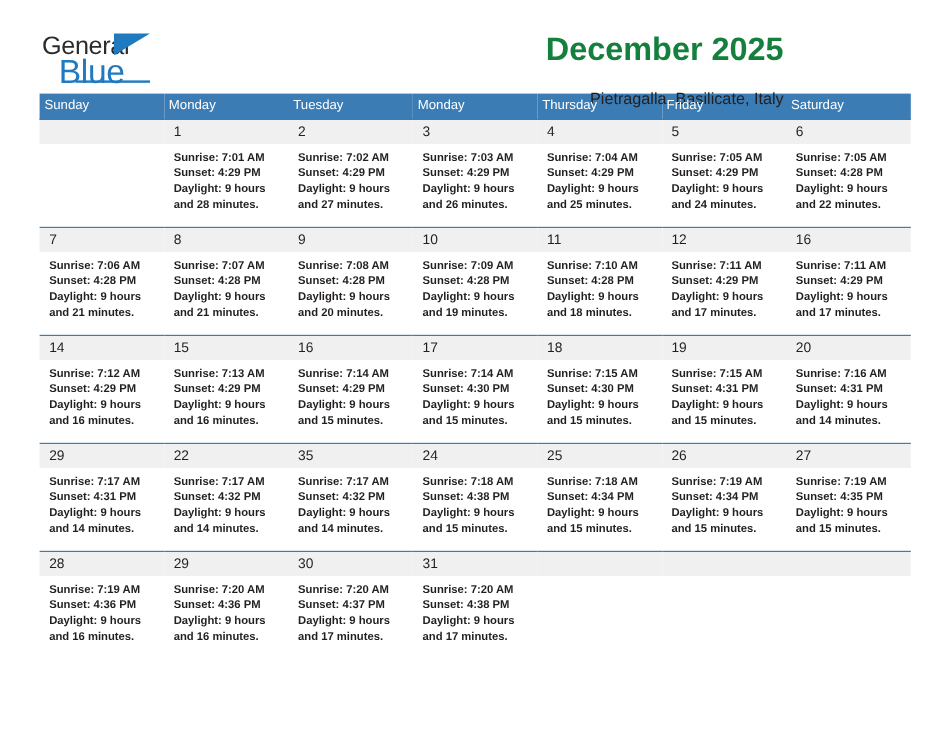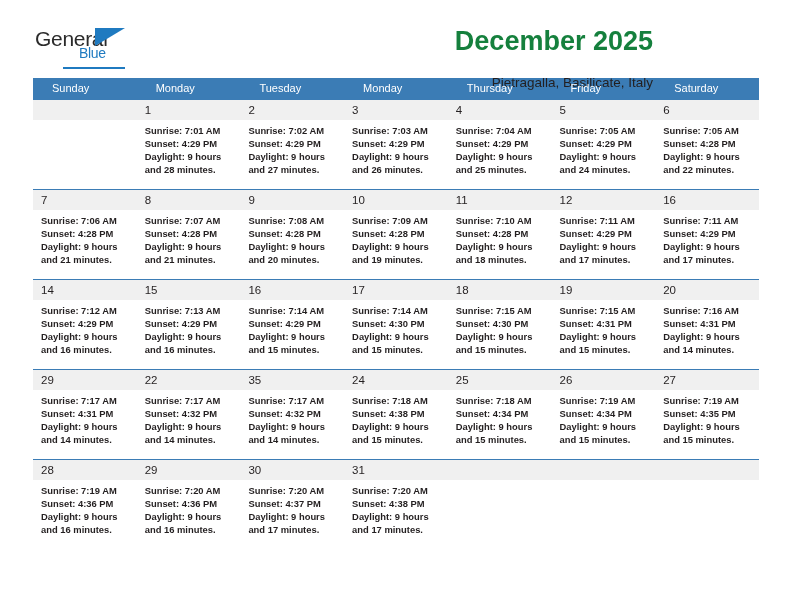--- a/index.html
+++ b/index.html
@@ -40,23 +40,23 @@
     position: absolute;
     left: 2px;
     top: 2px;
     font-size: 21px;
     letter-spacing: -0.3px;
     color: #2b2b2b;
     line-height: 1;
   }
   .logo-blue {
     position: absolute;
-    left: 46px;
+    left: 16px;
     top: 20px;
-    font-size: 14px;
+    font-size: 28px;
     letter-spacing: -0.3px;
     color: #1f7ac0;
     line-height: 1;
   }
   .logo-tri {
     position: absolute;
     left: 62px;
     top: 2px;
     width: 0;
     height: 0;
@@ -94,21 +94,21 @@
     width: 726px;
     border-collapse: collapse;
     table-layout: fixed;
   }
   thead th {
     background: #3b7cb5;
     color: #ffffff;
     font-size: 11px;
     font-weight: normal;
     text-align: left;
-    padding: 5px 0 5px 19px;
+    padding: 5px 0 5px 4px;
     height: 21px;
     line-height: 1;
   }
   tbody td {
     vertical-align: top;
     padding: 0;
     border-top: 1.4px solid #3b7cb5;
     height: 89px;
   }
   .cell {

